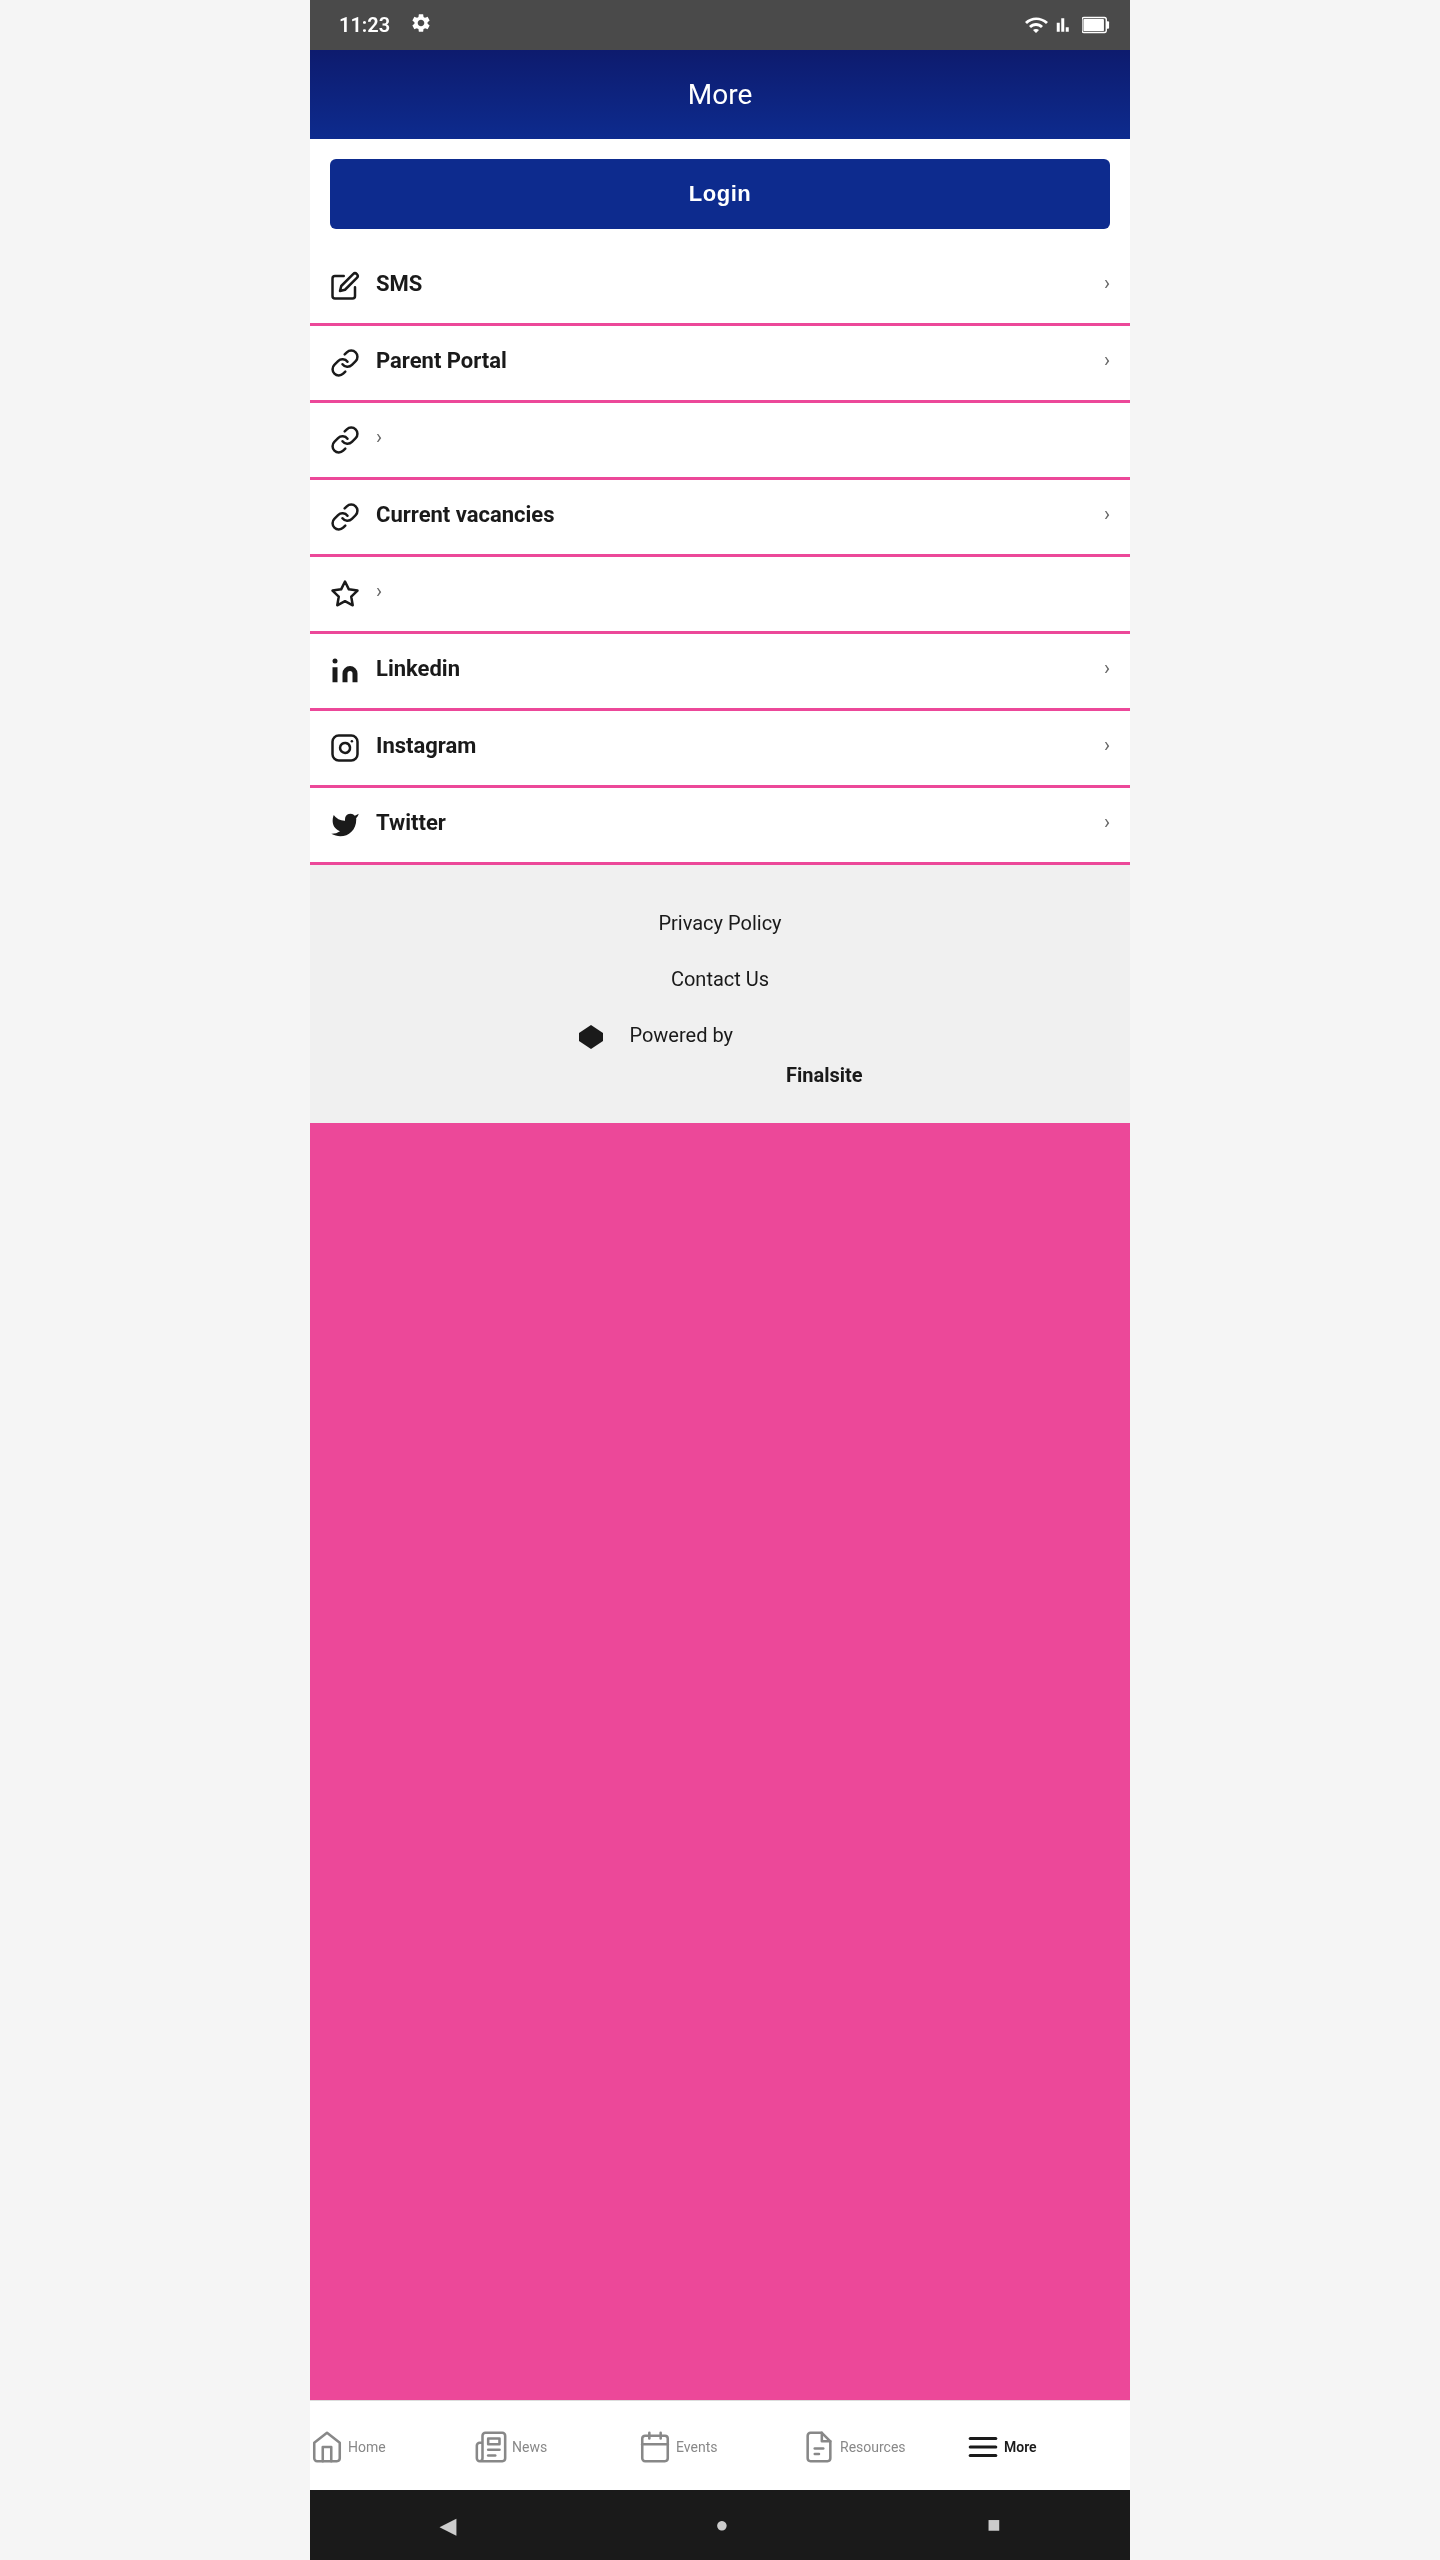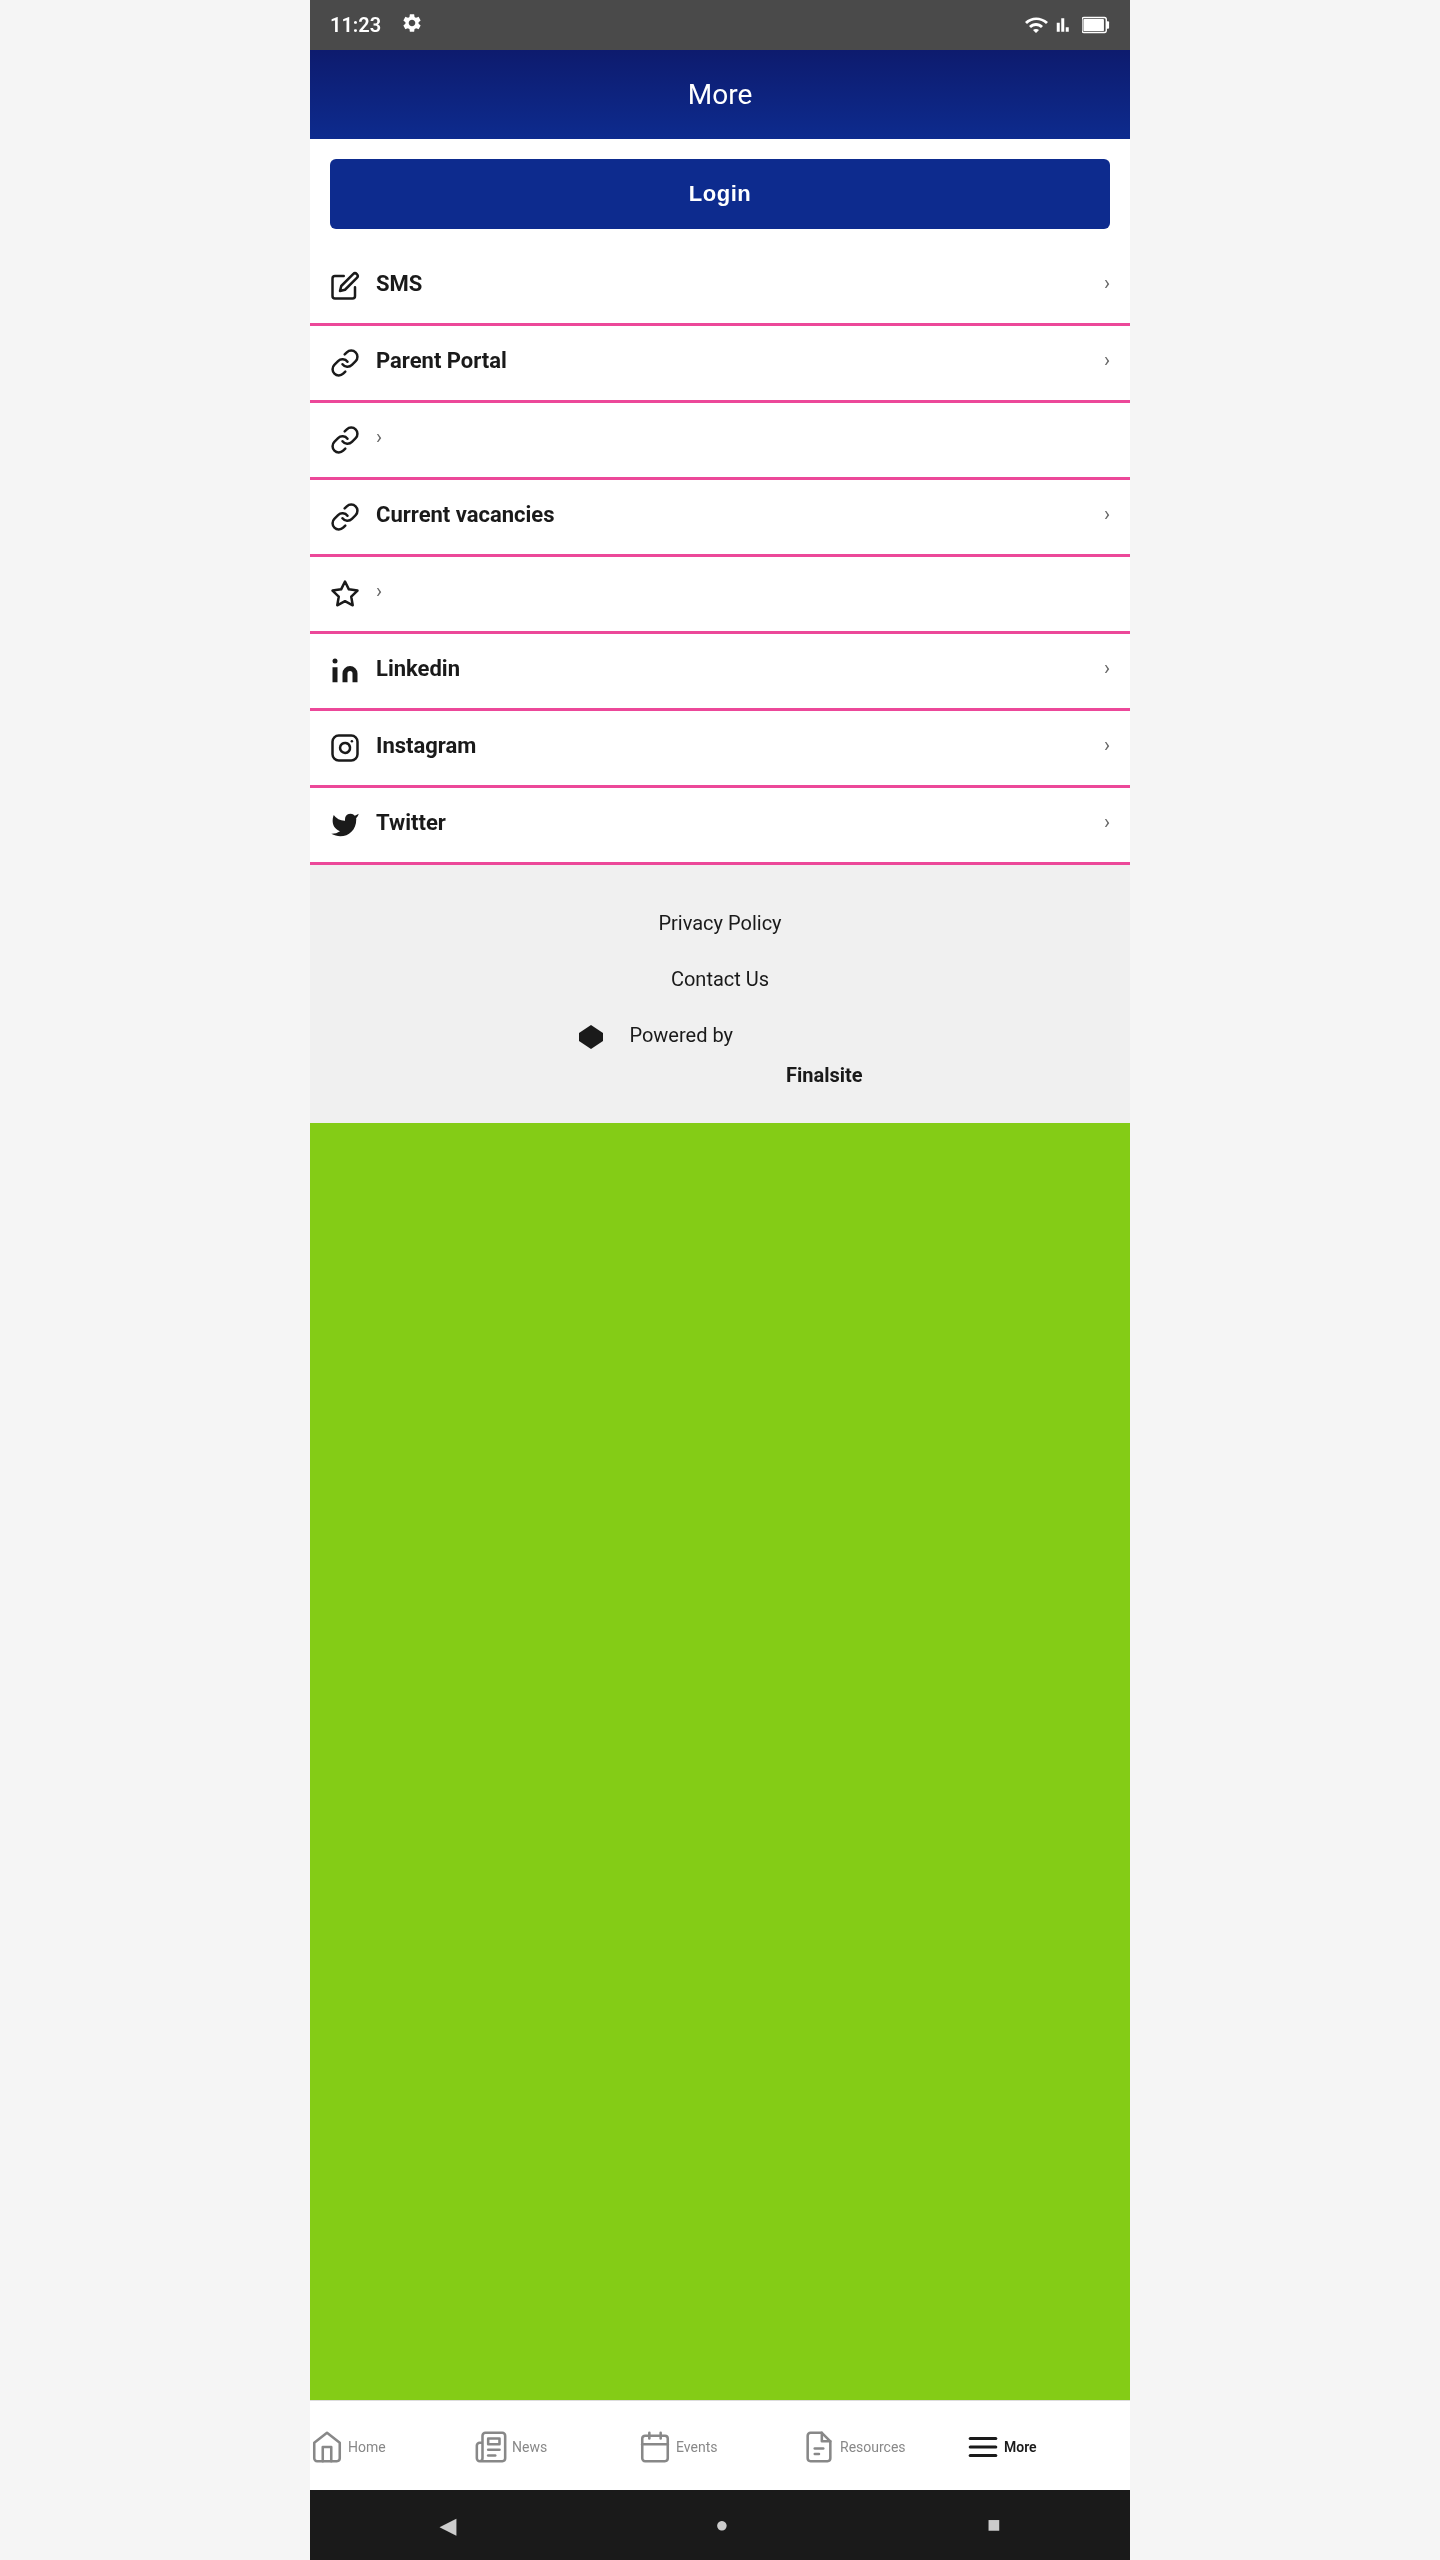--- a/index.html
+++ b/index.html
@@ -30,20 +30,21 @@
       padding: 8px 20px;
       height: 50px;
       font-size: 18px;
       font-weight: 500;
     }
 
     .status-left {
       display: flex;
       align-items: center;
       gap: 20px;
+      margin-left: 9px;
     }
 
     .status-right {
       display: flex;
       align-items: center;
       gap: 8px;
     }
 
     .status-time {
       font-size: 20px;
@@ -56,21 +57,21 @@
       color: white;
       text-align: center;
       padding: 28px 20px;
       font-size: 28px;
       font-weight: 400;
     }
 
     
     .main-content {
       flex: 1;
-      background: #84cc16;
+      background: #ec4899;
       overflow-y: auto;
     }
 
     
     .login-section {
       padding: 20px 20px;
       background: white;
     }
 
     .login-button {

